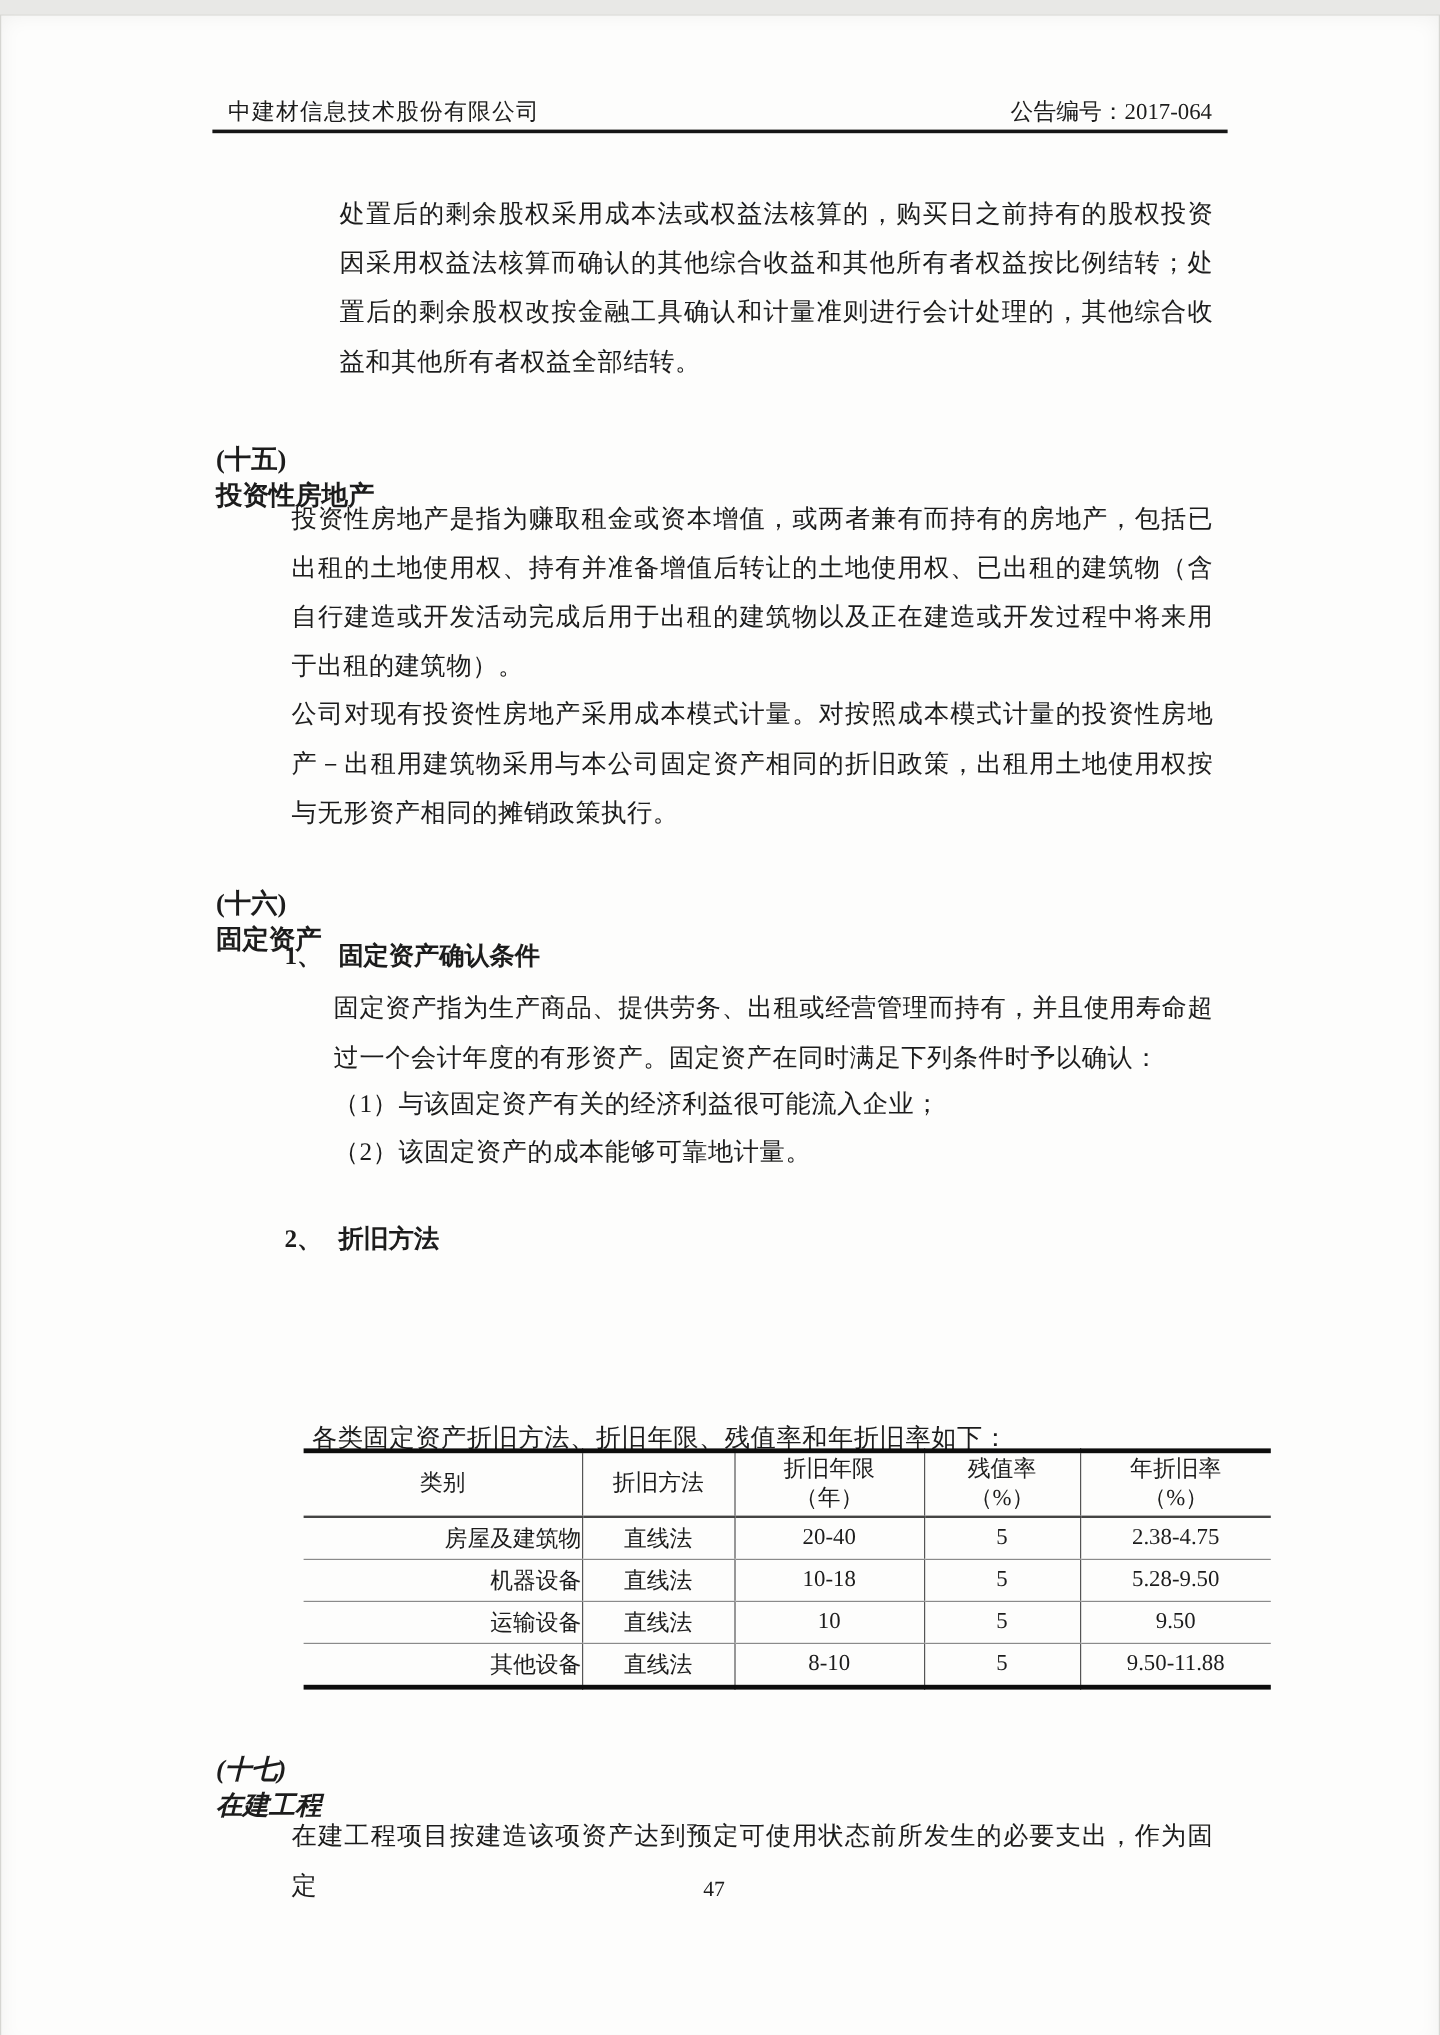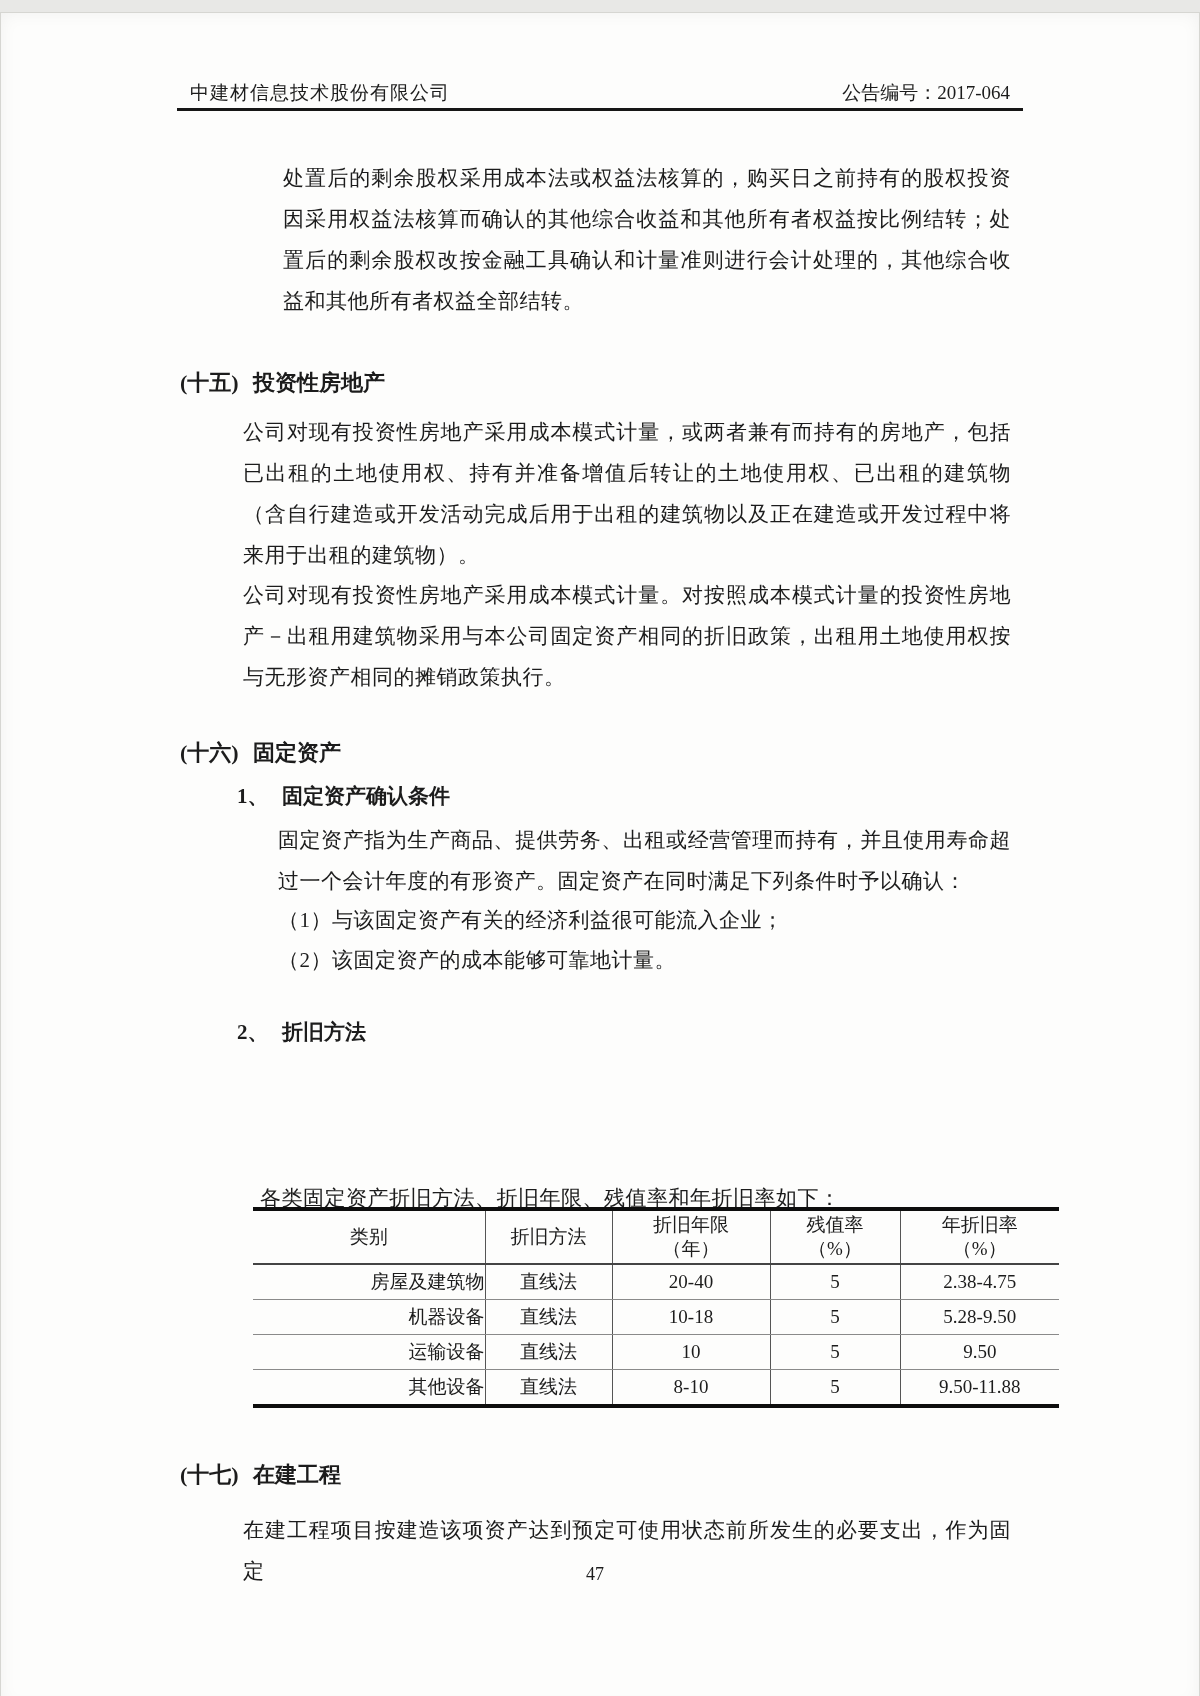--- a/index.html
+++ b/index.html
@@ -22,38 +22,38 @@
   .hdr-rule    { top: 96px; left: 177px; width: 846px; height: 3px; background: #161616; }
 
   
   .para {
     font-size: 21px;
     line-height: 41px;
     text-align: justify;
     text-justify: inter-ideograph;
     letter-spacing: 0.5px;
   }
-  .sec-head { font-weight: bold; font-size: 22px; display: flex; }
+  .sec-head { font-weight: bold; font-size: 22px; display: flex; flex-direction: column; }
   .sec-head .sec-no { width: 73px; }
   .sub-head { font-weight: bold; font-size: 21px; display: flex; }
   .sub-head .sub-no { width: 45px; }
 
   .carryover { top: 146px; left: 283px; width: 728px; }
   .s15-head  { top: 356px; left: 180px; }
   .s15-p1    { top: 400px; left: 243px; width: 768px; }
   .s15-p2    { top: 563px; left: 243px; width: 768px; }
   .s16-head  { top: 726px; left: 180px; }
   .s16-sub1  { top: 770px; left: 237px; }
   .s16-sub1-p{ top: 808px; left: 278px; width: 733px; }
   .s16-item1 { top: 888px; left: 278px; width: 733px; }
   .s16-item2 { top: 928px; left: 278px; width: 733px; }
   .s16-sub2  { top: 1006px; left: 237px; }
   .s16-sub2-p{ top: 1046px; left: 278px; width: 733px; }
   .tbl-intro { top: 1166px; left: 260px; width: 733px; }
-  .s17-head  { top: 1448px; left: 180px; }
+  .s17-head  { top: 1448px; left: 180px; font-style: italic; }
   .s17-p     { top: 1498px; left: 243px; width: 768px; }
   .footer-no { top: 1552px; left: 180px; width: 830px; text-align: center; font-size: 18px; }
 
   
   .dep-table-wrap { top: 1195px; left: 253px; width: 806px; }
   table.dep {
     border-collapse: collapse;
     table-layout: fixed;
     width: 806px;
     font-size: 19px;
@@ -86,21 +86,21 @@
   <div class="abs hdr-company">中建材信息技术股份有限公司</div>
   <div class="abs hdr-anno">公告编号：2017-064</div>
   <div class="abs hdr-rule"></div>
 
   <div class="abs para carryover">处置后的剩余股权采用成本法或权益法核算的，购买日之前持有的股权投资因采用权益法核算而确认的其他综合收益和其他所有者权益按比例结转；处置后的剩余股权改按金融工具确认和计量准则进行会计处理的，其他综合收益和其他所有者权益全部结转。</div>
 
   <div class="abs sec-head s15-head">
     <span class="sec-no">(十五)</span>
     <span>投资性房地产</span>
   </div>
-  <div class="abs para s15-p1">公司对现有投资性房地产采用成本模式计量，或两者兼有而持有的房地产，包括已出租的土地使用权、持有并准备增值后转让的土地使用权、已出租的建筑物（含自行建造或开发活动完成后用于出租的建筑物以及正在建造或开发过程中将来用于出租的建筑物）。</div>
+  <div class="abs para s15-p1">投资性房地产是指为赚取租金或资本增值，或两者兼有而持有的房地产，包括已出租的土地使用权、持有并准备增值后转让的土地使用权、已出租的建筑物（含自行建造或开发活动完成后用于出租的建筑物以及正在建造或开发过程中将来用于出租的建筑物）。</div>
   <div class="abs para s15-p2">公司对现有投资性房地产采用成本模式计量。对按照成本模式计量的投资性房地产－出租用建筑物采用与本公司固定资产相同的折旧政策，出租用土地使用权按与无形资产相同的摊销政策执行。</div>
 
   <div class="abs sec-head s16-head">
     <span class="sec-no">(十六)</span>
     <span>固定资产</span>
   </div>
 
   <div class="abs sub-head s16-sub1">
     <span class="sub-no">1、</span>
     <span>固定资产确认条件</span>

